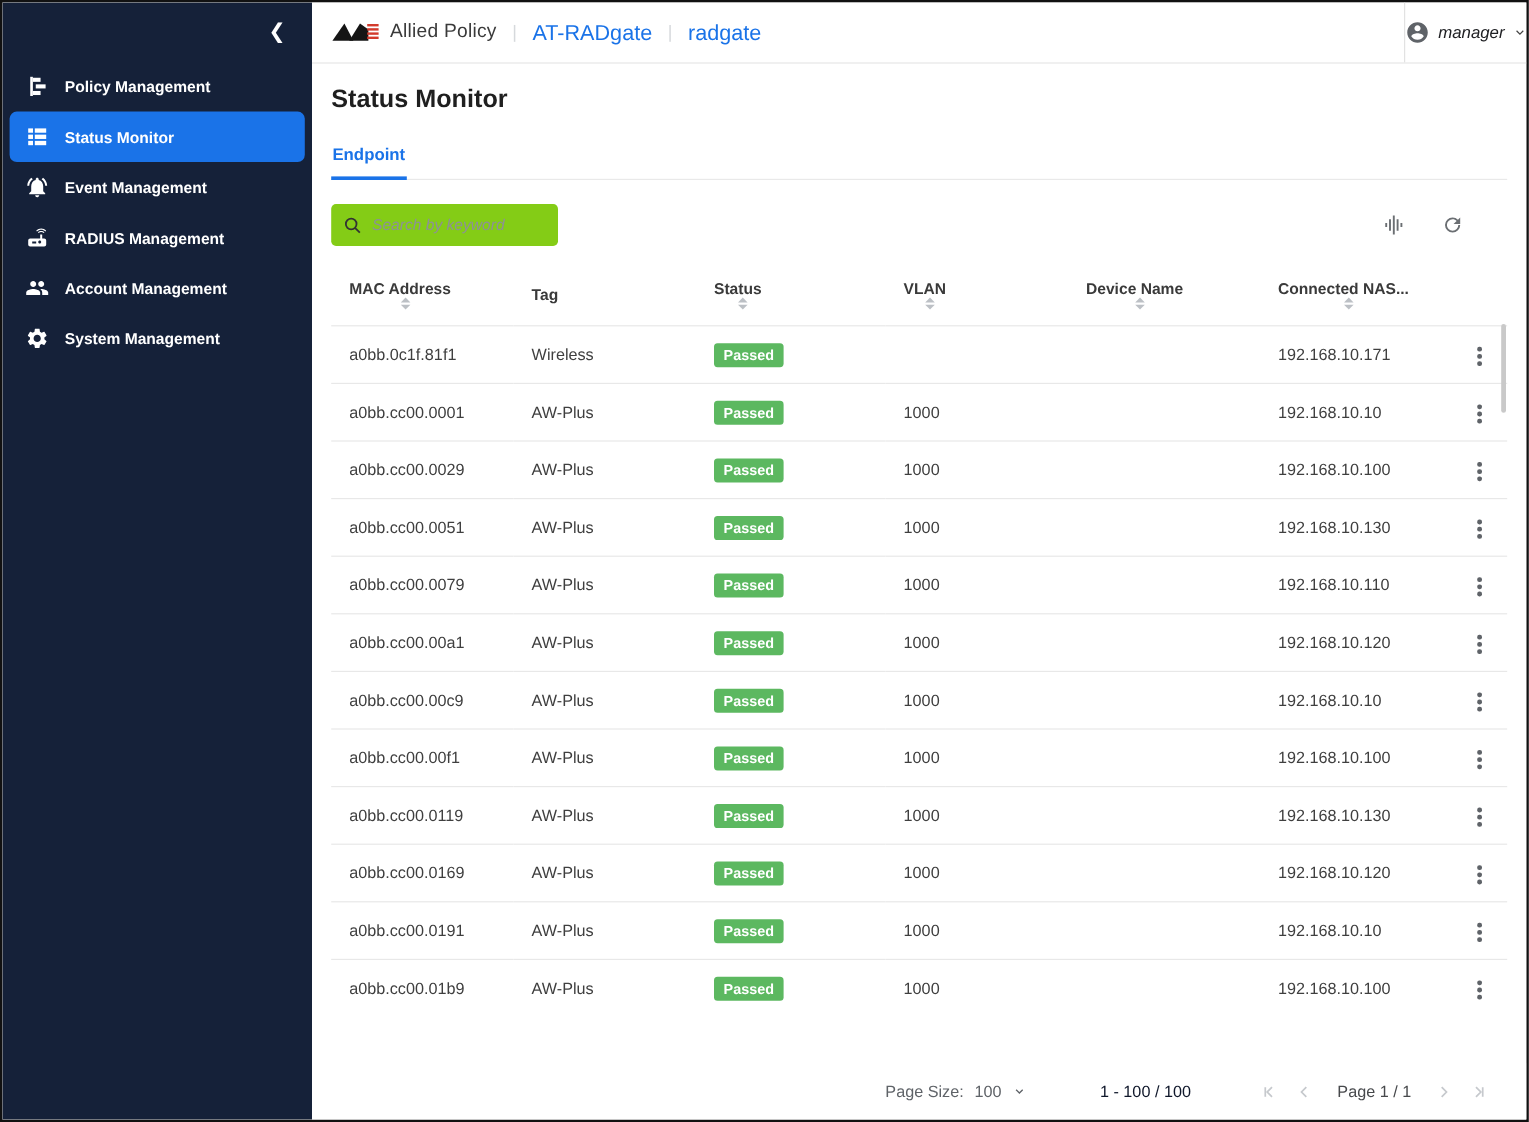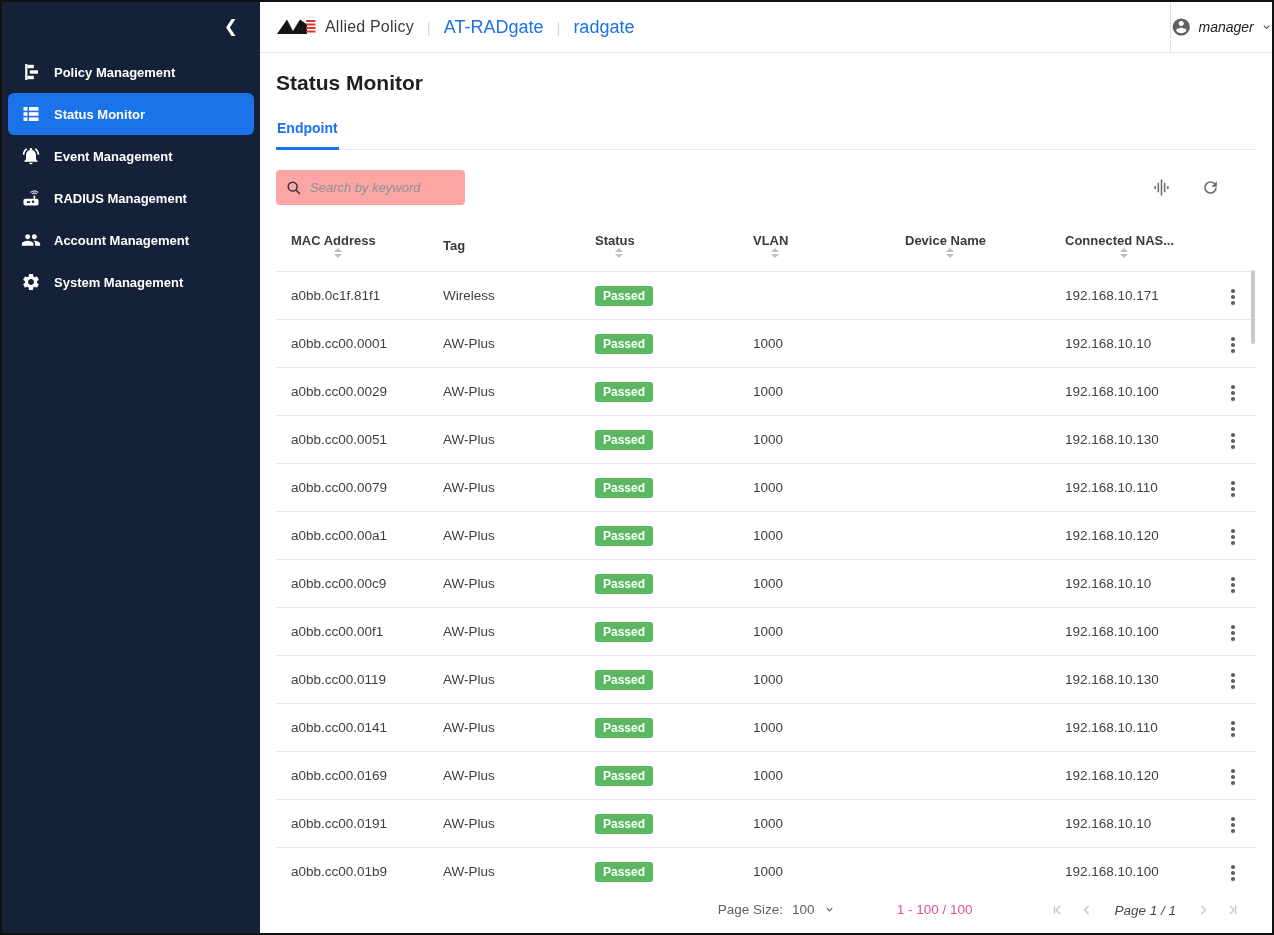--- a/index.html
+++ b/index.html
@@ -41,21 +41,21 @@
   .user-name { font-size:14px; color:#202124; }
 
   
   .page-title { margin:16px 16px 0; font-size:21px; line-height:28px; font-weight:bold; color:#1f1f1f; }
   .tabs { margin:14px 16px 0; border-bottom:1px solid #e9e9e9; display:flex; }
   .tab { padding:9px 1px 11px; font-size:14px; font-weight:bold; color:var(--accent-blue);
          border-bottom:3px solid var(--accent-blue); margin-bottom:-1px; cursor:pointer; }
 
   
   .toolbar { margin:20px 16px 0; display:flex; align-items:center; height:35px; flex-shrink:0; }
-  .search-box { width:189px; height:35px; background:#fca5a5; border-radius:4px;
+  .search-box { width:189px; height:35px; background:#84cc16; border-radius:4px;
                 display:flex; align-items:center; gap:8px; padding:0 10px; }
   .search-box svg { flex-shrink:0; }
   .search-box input { border:none; outline:none; background:transparent; width:100%;
                       font-family:inherit; font-size:13px; font-style:italic; color:#444; }
   .search-box input::placeholder { color:#8d9196; font-style:italic; }
   .toolbar-icons { margin-left:auto; display:flex; align-items:center; gap:30px; padding-right:36px; }
   .tool-icon { cursor:pointer; display:flex; }
 
   
   .table-area { position:relative; flex:1; margin-top:13px; overflow:hidden; }
@@ -80,22 +80,22 @@
 
   .scroll-thumb { position:absolute; right:17px; top:52px; width:4px; height:74px;
                   background:#c9c9c9; border-radius:2px; cursor:grab; }
 
   
   .paginator { position:absolute; left:0; right:0; bottom:0; height:47px; background:#fff;
                display:flex; align-items:center; justify-content:flex-end;
                font-size:13.5px; color:#5f6368; padding-right:32px; }
   .page-size { display:flex; align-items:center; gap:9px; margin-right:62px; cursor:pointer; }
   .page-size-value { color:#5f6368; }
-  .range-text { margin-right:78px; color:#ec4899; }
-  .pg-nav { display:flex; align-items:flex-end; gap:13px;font-style:italic; }
+  .range-text { margin-right:58px; color:#0f172a; }
+  .pg-nav { display:flex; align-items:flex-start; gap:13px; }
   .pg-btn { display:flex; cursor:default; }
   .page-text { color:#47494c; margin:0 6px; }
 </style>
 </head>
 <body>
 
 <nav class="sidebar">
   <div class="collapse-row">
     <span class="collapse-btn">❮</span>
   </div>
@@ -448,37 +448,20 @@
         <td>192.168.10.130</td>
         <td class="actions">
           <span class="kebab">
                 <i></i>
                 <i></i>
                 <i></i>
               </span>
         </td>
       </tr>
 
-      <tr>
-        <td>a0bb.cc00.0141</td>
-        <td>AW-Plus</td>
-        <td>
-          <span class="badge">Passed</span>
-        </td>
-        <td>1000</td>
-        <td></td>
-        <td>192.168.10.110</td>
-        <td class="actions">
-          <span class="kebab">
-                <i></i>
-                <i></i>
-                <i></i>
-              </span>
-        </td>
-      </tr>
 
       <tr>
         <td>a0bb.cc00.0169</td>
         <td>AW-Plus</td>
         <td>
           <span class="badge">Passed</span>
         </td>
         <td>1000</td>
         <td></td>
         <td>192.168.10.120</td>

